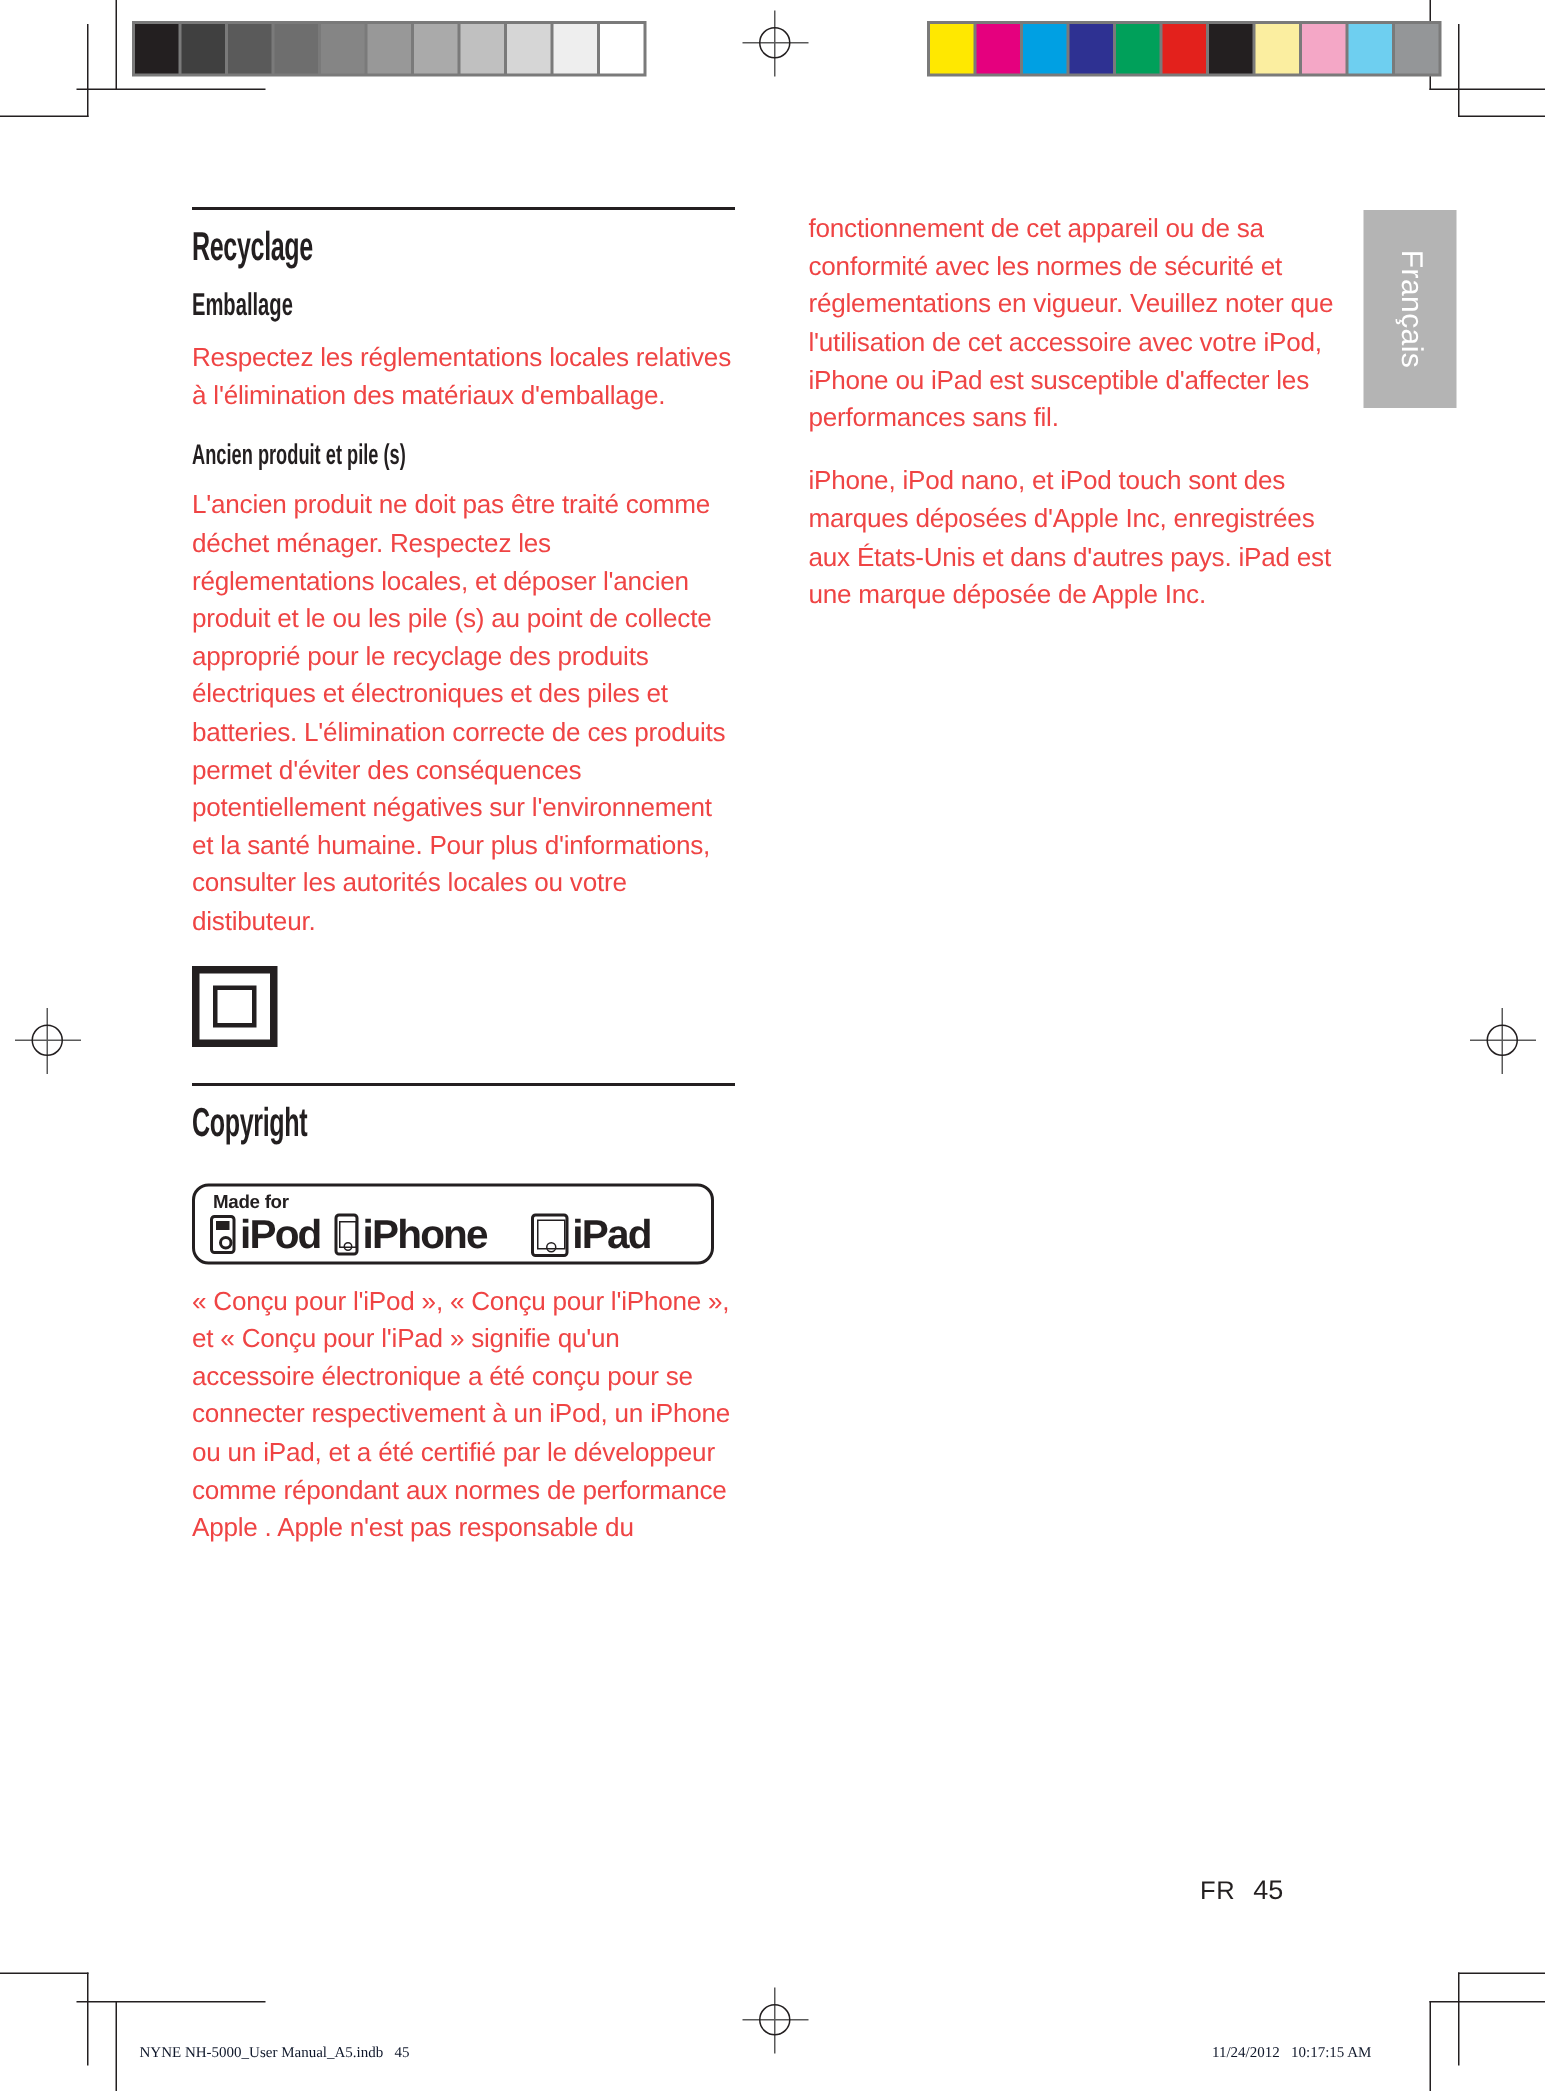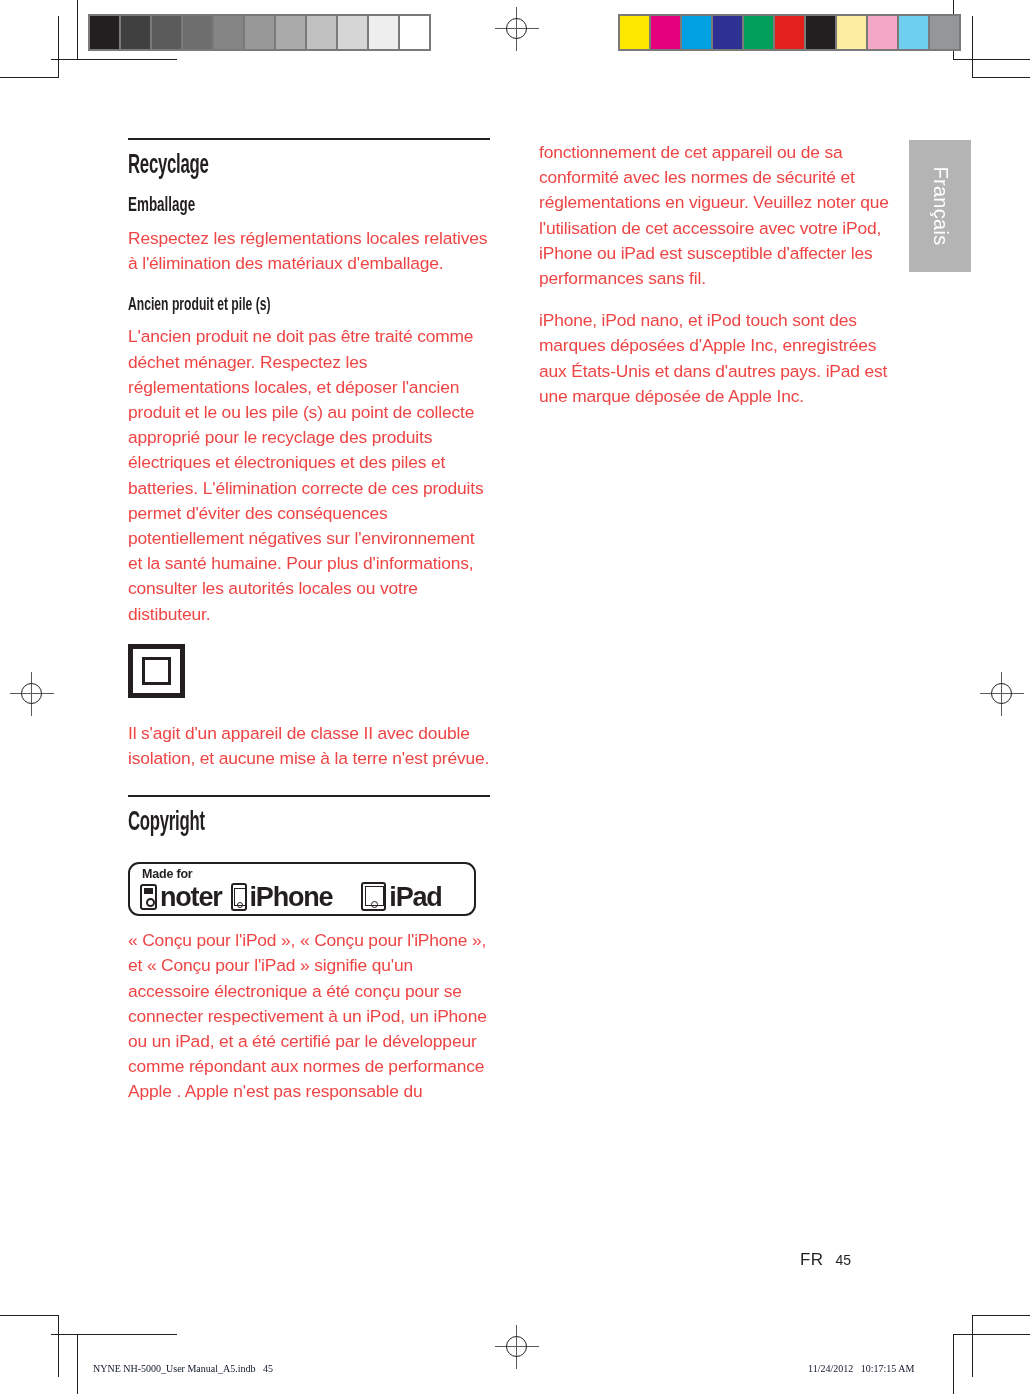--- a/index.html
+++ b/index.html
@@ -272,21 +272,21 @@
     position: absolute;
     left: 800px;
     top: 1250px;
     display: flex;
     align-items: baseline;
     font-family: "Liberation Sans", sans-serif;
     font-size: 17px;
     color: #231f20;
   }
   .pg-footer .fr { margin-right: 12px; letter-spacing: 0.4px; }
-  .pg-footer .num { font-size: 14px; }
+  .pg-footer .num { font-size: 18px; }
 
   .printline {
     position: absolute;
     font-family: "Liberation Serif", serif;
     font-size: 10px;
     color: #0f172a;
     white-space: pre;
   }
   .printline.left  { left: 93px;  top: 1363px; }
   .printline.right { left: 808px; top: 1363px; }
@@ -373,31 +373,30 @@
     <div class="rule"></div>
     <h1 class="sec-title">Recyclage</h1>
 
     <h2 class="sub-title">Emballage</h2>
     <p class="body">Respectez les réglementations locales relatives à l'élimination des matériaux d'emballage.</p>
 
     <h3 class="sub-title-sm">Ancien produit et pile (s)</h3>
     <p class="body">L'ancien produit ne doit pas être traité comme déchet ménager. Respectez les réglementations locales, et déposer l'ancien produit et le ou les pile (s) au point de collecte approprié pour le recyclage des produits électriques et électroniques et des piles et batteries. L'élimination correcte de ces produits permet d'éviter des conséquences potentiellement négatives sur l'environnement et la santé humaine. Pour plus d'informations, consulter les autorités locales ou votre distibuteur.</p>
 
     <div class="class2"></div>
-    <p class="body">Il s'agit d'un appareil de classe II avec double isolation, et aucune mise à la terre n'est prévue.</p>
 
     <div class="rule" style="margin-top:24px;"></div>
     <h1 class="sec-title">Copyright</h1>
 
     <div class="madefor">
       <div class="mf-label">Made for</div>
       <div class="mf-row">
         <div class="mf-item">
           <span class="dev dev-ipod"></span>
-          <span class="mf-word">noter</span>
+          <span class="mf-word">iPod</span>
         </div>
         <div class="mf-item">
           <span class="dev dev-iphone"></span>
           <span class="mf-word">iPhone</span>
         </div>
         <div class="mf-item">
           <span class="dev dev-ipad"></span>
           <span class="mf-word">iPad</span>
         </div>
       </div>

